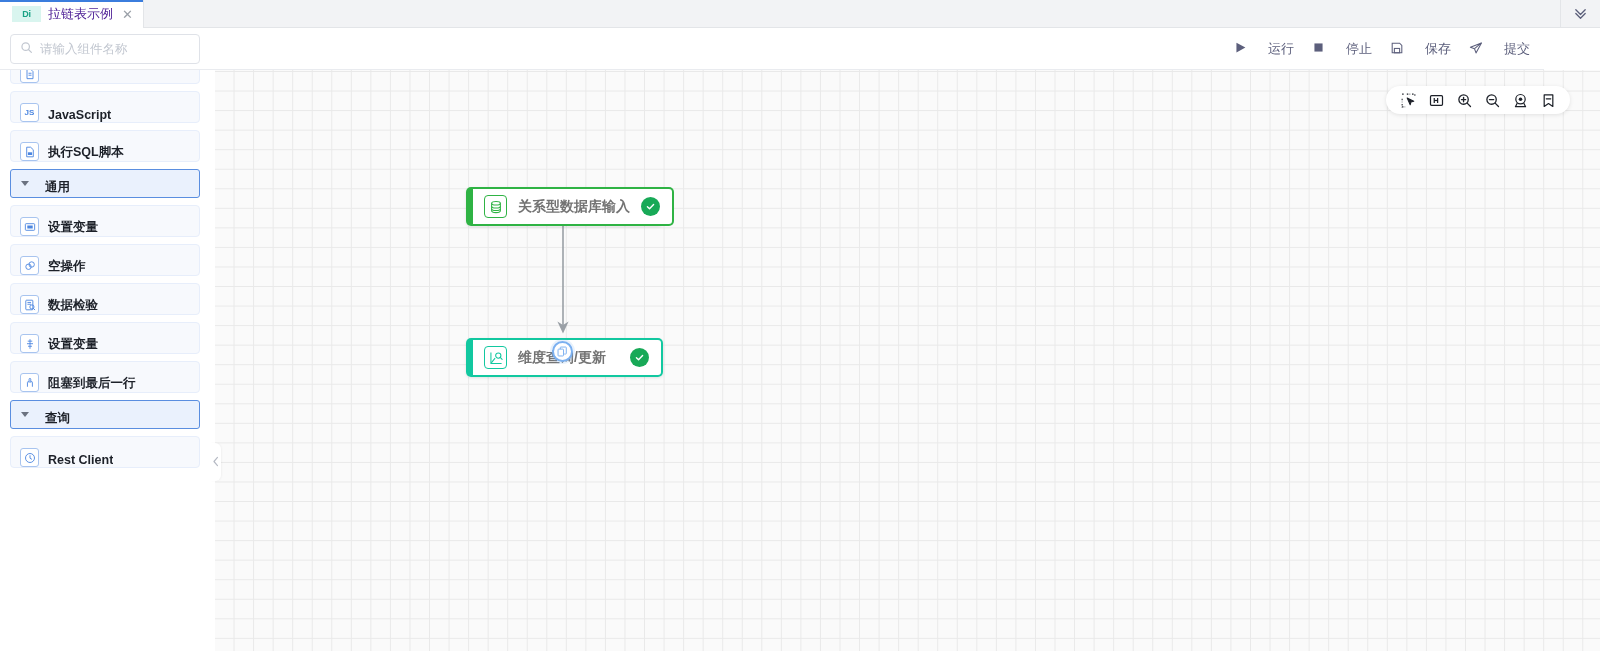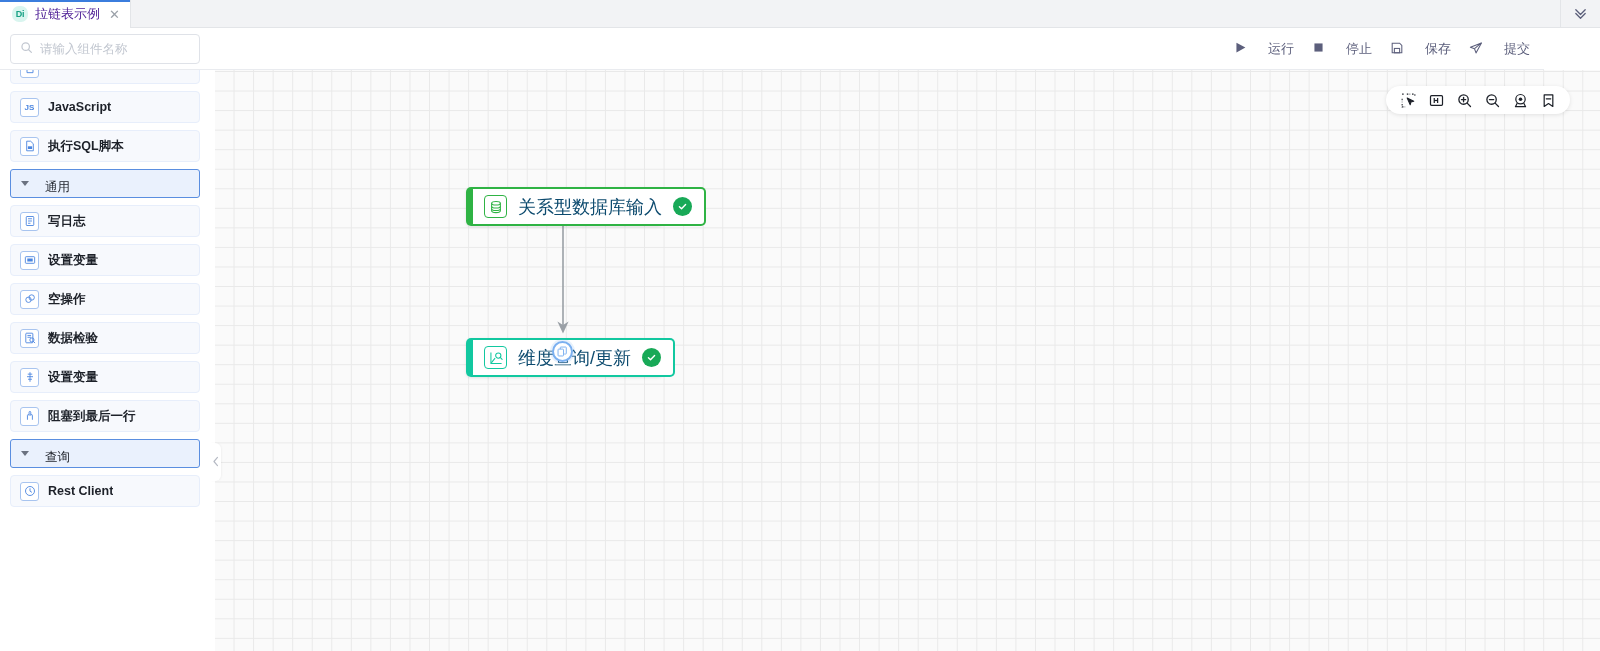--- a/index.html
+++ b/index.html
@@ -20,21 +20,21 @@
     display: flex; align-items: center; gap: 7px;
     padding: 0 10px 0 12px; height: 28px;
     background: #ffffff; border-right: 1px solid #e3e5e8;
     position: relative; cursor: pointer;
   }
   .tab::before {
     content: ""; position: absolute; left: 0; top: 0; right: 0; height: 2px;
     background: #3b7ddd;
   }
   .tab-badge {
-    width: 16px; height: 16px; border-radius: 7px;
+    width: 29px; height: 16px; border-radius: 0;
     background: #d9f5ef; color: #17a184;
     font-size: 9px; font-weight: bold;
     display: flex; align-items: center; justify-content: center;
     letter-spacing: -0.2px;
   }
   .tab-title { font-size: 13px; color: #4c1d95; white-space: nowrap; }
   .tab-close {
     font-size: 13px; color: #9aa0a8; line-height: 1;
     margin-left: 2px; cursor: pointer;
   }
@@ -73,21 +73,21 @@
 
   
   .sidebar {
     position: absolute; left: 0; top: 70px; width: 210px; height: 581px;
     background: #ffffff; overflow: hidden;
     padding: 0 10px;
   }
   .pal-item {
     height: 32px; margin-bottom: 7px;
     background: #f7f9fd; border: 1px solid #e7eefb; border-radius: 4px;
-    display: flex; align-items: center; gap: 9px; padding: 0 9px;
+    display: flex; align-items: flex-end; gap: 9px; padding: 0 9px;
     cursor: pointer;
   }
   .pal-item.partial { margin-top: -18px; }
   .pal-icon {
     width: 19px; height: 19px; flex: 0 0 auto;
     border: 1px solid #a8c4ef; border-radius: 3px; background: #ffffff;
     display: flex; align-items: center; justify-content: center;
     color: #4c86e0; font-size: 8px; font-weight: bold; overflow: hidden;
   }
   .pal-label {
@@ -97,21 +97,21 @@
   .pal-group {
     height: 29px; margin-bottom: 7px;
     background: #eaf1fd; border: 1px solid #5a8ee0; border-radius: 3px;
     display: flex; align-items: center; padding: 0 10px; gap: 16px;
     cursor: pointer;
   }
   .pal-group .caret {
     width: 0; height: 0; border-left: 4.5px solid transparent;
     border-right: 4.5px solid transparent; border-top: 5.5px solid #6b7280;
   }
-  .pal-group .pal-label { font-weight: normal; color: #1d2129; margin-top: 8px; }
+  .pal-group .pal-label { font-weight: bold; color: #1d2129; margin-top: 8px; }
 
   
   .canvas {
     position: absolute; left: 215px; top: 70px;
     width: 1385px; height: 581px;
     background-color: #fafafa;
     background-image:
       linear-gradient(to right, #e9e9e9 1px, transparent 1px),
       linear-gradient(to bottom, #e9e9e9 1px, transparent 1px);
     background-size: 19.55px 19.55px;
@@ -159,21 +159,21 @@
     border: 2px solid; border-left: none; border-radius: 0 5px 5px 0;
     background: #fff;
   }
   .node-icon {
     width: 23px; height: 23px; flex: 0 0 auto;
     border: 1px solid; border-radius: 4px;
     display: flex; align-items: center; justify-content: center;
     background: #ffffff;
   }
   .node-label {
-    flex: 1; font-size: 18px; color: #0c4a6e; white-space: nowrap;
+    flex: 1; font-size: 14px; color: #737373; white-space: nowrap; font-weight: bold;
   }
   .node-status {
     width: 19px; height: 19px; border-radius: 50%;
     display: flex; align-items: center; justify-content: center;
     flex: 0 0 auto;
   }
 
   
   .edge-svg { position: absolute; left: 0; top: 0; width: 100%; height: 100%; z-index: 2; }
   .edge-btn {
@@ -275,31 +275,20 @@
           <svg width="12" height="12" viewBox="0 0 16 16" fill="none" stroke="#4c86e0" stroke-width="1.2">
             <path d="M3.6 1.6h5.2l3.6 3.4v9.4H3.6z"></path>
             <rect x="5.2" y="8.4" width="5.6" height="3.6" fill="#4c86e0" stroke="none"></rect>
           </svg>
         </span>
         <span class="pal-label">执行SQL脚本</span>
       </div>
       <div class="pal-group">
         <span class="caret"></span>
         <span class="pal-label">通用</span>
-      </div>
-      <div class="pal-item">
-        <span class="pal-icon">
-          <svg width="12" height="12" viewBox="0 0 16 16" fill="none" stroke="#4c86e0" stroke-width="1.2">
-            <rect x="3" y="2" width="10" height="12" rx="1"></rect>
-            <line x1="5.4" y1="5" x2="10.6" y2="5"></line>
-            <line x1="5.4" y1="8" x2="10.6" y2="8"></line>
-            <line x1="5.4" y1="11" x2="8.6" y2="11"></line>
-          </svg>
-        </span>
-        <span class="pal-label">写日志</span>
       </div>
       <div class="pal-item">
         <span class="pal-icon">
           <svg width="12" height="12" viewBox="0 0 16 16" fill="none" stroke="#4c86e0" stroke-width="1.2">
             <rect x="1.8" y="3.6" width="12.4" height="8.8" rx="1"></rect>
             <rect x="4.4" y="6" width="7.2" height="4" fill="#4c86e0" stroke="none"></rect>
           </svg>
         </span>
         <span class="pal-label">设置变量</span>
       </div>

